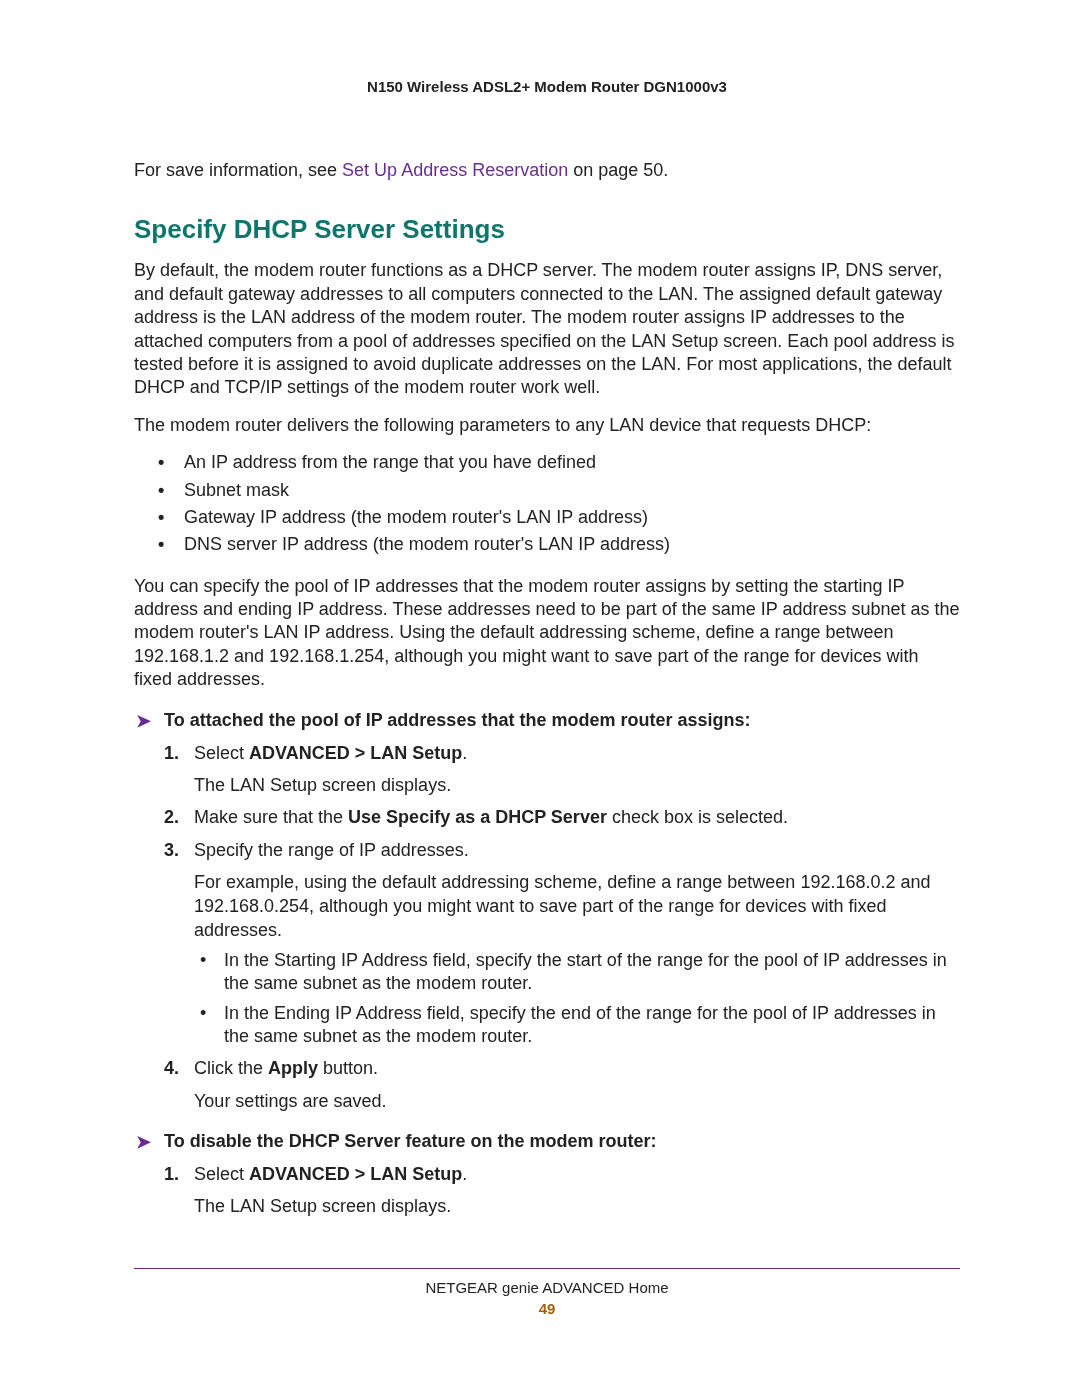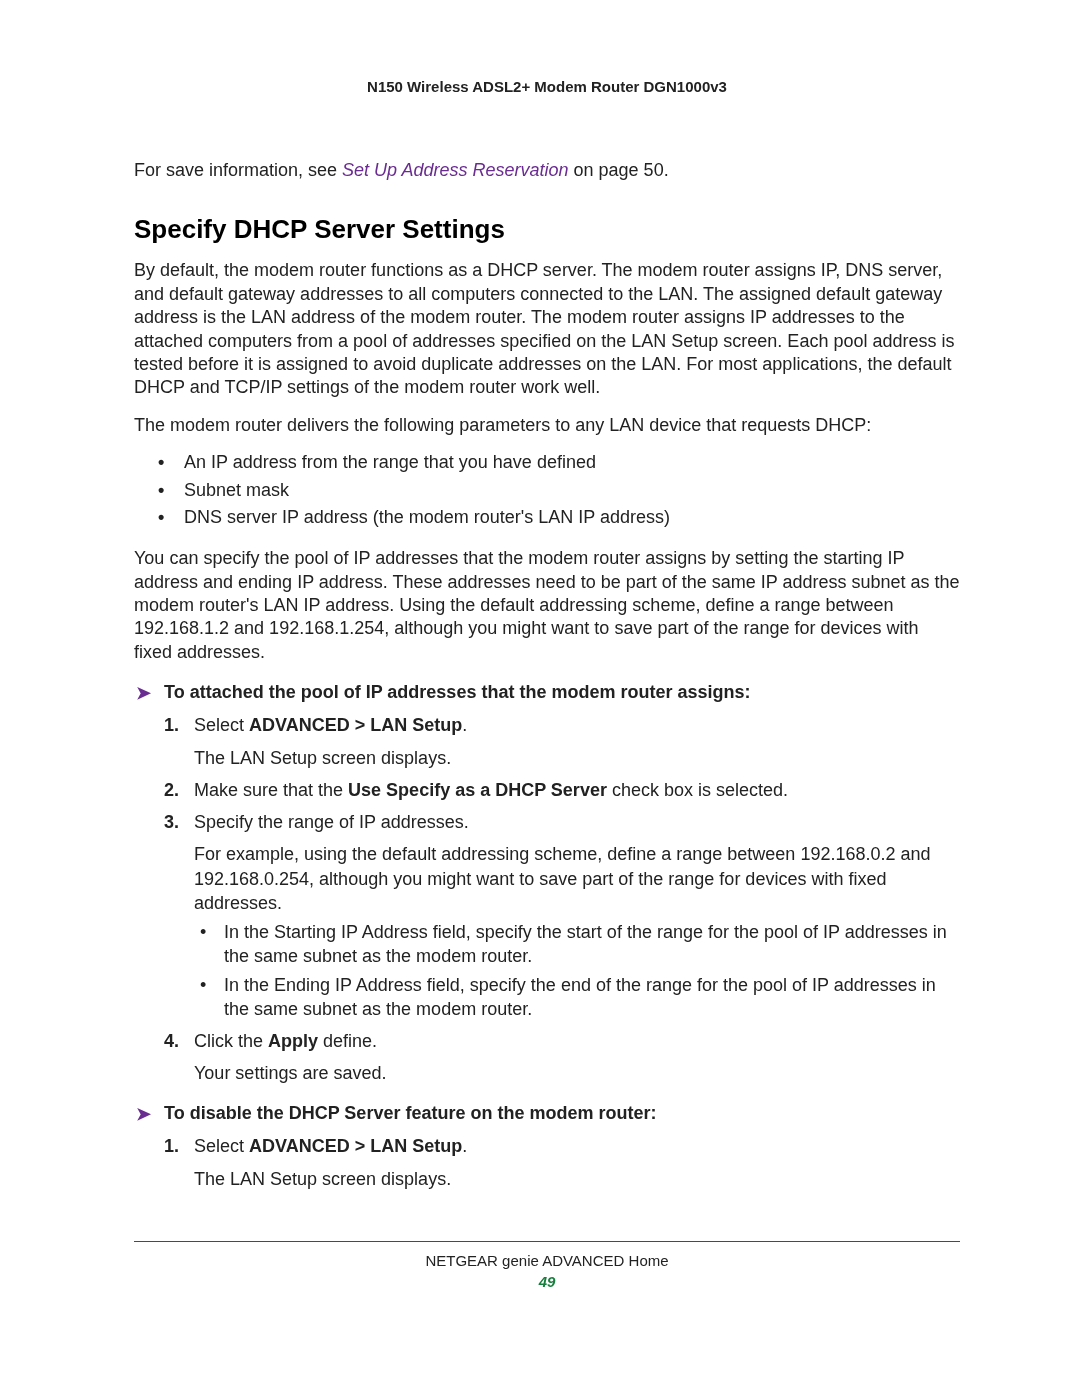--- a/index.html
+++ b/index.html
@@ -22,21 +22,21 @@
     font-weight: bold;
     font-size: 15px;
     margin-bottom: 64px;
   }
   p.body {
     font-size: 18px;
     line-height: 1.3;
     margin: 0 0 14px 0;
   }
   h2.section-heading {
-    color: #000000;
+    color: #0f766e;
     font-size: 26px;
     font-weight: bold;
     margin: 32px 0 14px 0;
   }
   ul.bullets {
     margin: 2px 0 18px 0;
     padding: 0;
     list-style: none;
   }
   ul.bullets > li {
@@ -100,41 +100,39 @@
     font-size: 18px;
     line-height: 1.3;
   }
   ul.inner > li::before {
     content: "•";
     position: absolute;
     left: 6px;
   }
   .xref {
     color: #6a2c91;
-    font-style: italic;
   }
   .bold { font-weight: bold; }
   .footer-rule {
     border: none;
     border-top: 1px solid #6a2c91;
     margin: 50px 0 10px 0;
   }
   .footer {
     text-align: center;
     font-weight: normal;
     font-size: 15px;
     margin-top: 8px;
   }
   .pagenum {
     text-align: center;
-    color: #15803d;
+    color: #a16207;
     font-weight: bold;
     font-size: 15px;
     margin-top: 4px;
-    font-style: italic;
   }
 </style>
 </head>
 <body>
 
 <div class="page">
 
   <div class="doc-title">N150 Wireless ADSL2+ Modem Router DGN1000v3</div>
 
   <p class="body">
@@ -142,20 +140,21 @@
   </p>
 
   <h2 class="section-heading">Specify DHCP Server Settings</h2>
 
   <p class="body">By default, the modem router functions as a DHCP server. The modem router assigns IP, DNS server, and default gateway addresses to all computers connected to the LAN. The assigned default gateway address is the LAN address of the modem router. The modem router assigns IP addresses to the attached computers from a pool of addresses specified on the LAN Setup screen. Each pool address is tested before it is assigned to avoid duplicate addresses on the LAN. For most applications, the default DHCP and TCP/IP settings of the modem router work well.</p>
   <p class="body">The modem router delivers the following parameters to any LAN device that requests DHCP:</p>
 
   <ul class="bullets">
     <li>An IP address from the range that you have defined</li>
     <li>Subnet mask</li>
+    <li>Gateway IP address (the modem router's LAN IP address)</li>
     <li>DNS server IP address (the modem router's LAN IP address)</li>
   </ul>
 
   <p class="body">You can specify the pool of IP addresses that the modem router assigns by setting the starting IP address and ending IP address. These addresses need to be part of the same IP address subnet as the modem router's LAN IP address. Using the default addressing scheme, define a range between 192.168.1.2 and 192.168.1.254, although you might want to save part of the range for devices with fixed addresses.</p>
 
   <div class="proc-heading">
     <span class="arrow">➤</span>
     <span>To attached the pool of IP addresses that the modem router assigns:</span>
   </div>
 
@@ -173,21 +172,21 @@
       <span class="num">3.</span>
       <span>Specify the range of IP addresses.</span>
       <p class="sub">For example, using the default addressing scheme, define a range between 192.168.0.2 and 192.168.0.254, although you might want to save part of the range for devices with fixed addresses.</p>
       <ul class="inner">
         <li>In the Starting IP Address field, specify the start of the range for the pool of IP addresses in the same subnet as the modem router.</li>
         <li>In the Ending IP Address field, specify the end of the range for the pool of IP addresses in the same subnet as the modem router.</li>
       </ul>
     </li>
     <li>
       <span class="num">4.</span>
-      <span><span>Click the </span><span class="bold">Apply</span><span> define.</span></span>
+      <span><span>Click the </span><span class="bold">Apply</span><span> button.</span></span>
       <p class="sub">Your settings are saved.</p>
     </li>
   </ol>
 
   <div class="proc-heading">
     <span class="arrow">➤</span>
     <span>To disable the DHCP Server feature on the modem router:</span>
   </div>
 
   <ol class="steps">

